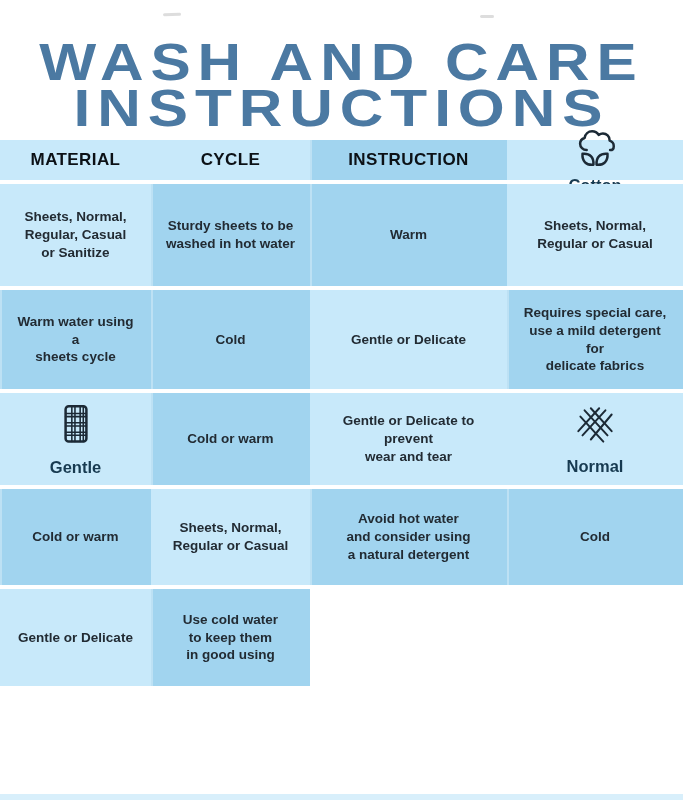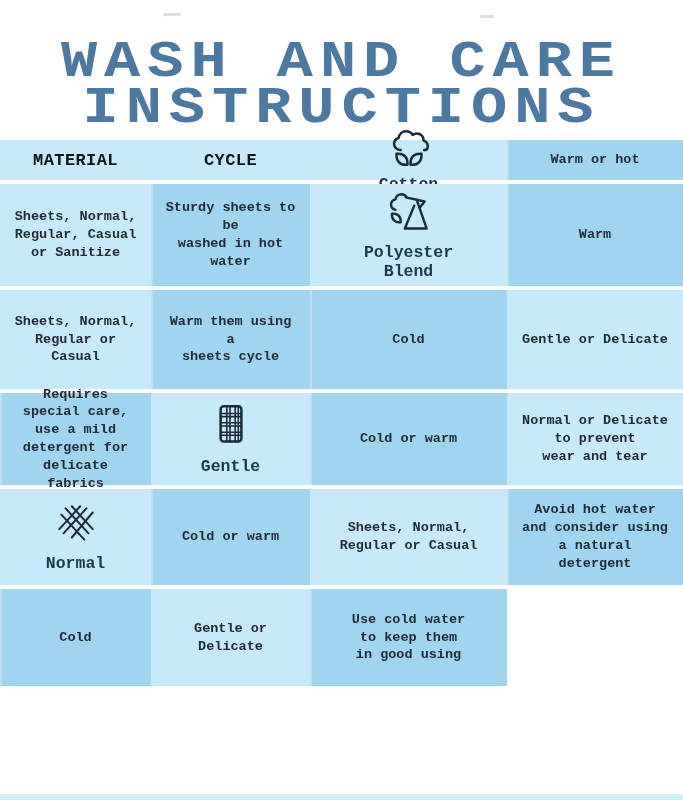--- a/index.html
+++ b/index.html
@@ -1,21 +1,21 @@
 <!DOCTYPE html>
 <html><head>
 <meta charset="utf-8">
 <style>
   html,body{margin:0;padding:0;}
   .page{
     position:relative;
     width:683px;height:800px;
     background:#ffffff;
     overflow:hidden;
-    font-family:Liberation Mono, monospace;
+    font-family:Liberation Sans, sans-serif;
   }
   
   .smudge{position:absolute;background:#cfcfcf;border-radius:2px;opacity:.7;}
   .smudge.s1{left:163px;top:13px;width:18px;height:3px;transform:rotate(-2deg);}
   .smudge.s2{left:480px;top:15px;width:14px;height:3px;transform:rotate(-1deg);}
 
   .title{
     margin-top:40px;
     text-align:center;
     color:var(--title-color,#4b79a2);
@@ -86,74 +86,62 @@
   <div class="smudge s2"></div>
 
   <div class="title">
     <span class="line">WASH AND CARE</span>
     <span class="line">INSTRUCTIONS</span>
   </div>
 
   <div class="grid" id="table-grid">
     <div class="cell c-light head">MATERIAL</div>
     <div class="cell c-light head">CYCLE</div>
+    <div class="cell c-dark  head">INSTRUCTION</div>
 
   <div class="cell c-light material-cell">
     <span class="icon">
           <svg width="50" height="46" viewBox="0 0 48 44">
             <path fill="none" stroke="#1c2a36" stroke-linecap="round" stroke-linejoin="round" stroke-width="2.4" d="M16 24c-3.6 0-6.3-2.8-6.3-6 0-2.6 1.8-4.8 4.3-5.6C14.6 8.7 17.6 6 21.2 6c2.7 0 5 1.4 6.3 3.4C28.6 8.6 30 8 31.6 8c3.6 0 6.4 2.8 6.4 6.3v.6c2.4.7 4 2.9 4 5.3 0 2.2-1.4 3.8-3.5 3.8"></path>
             <path fill="none" stroke="#1c2a36" stroke-linecap="round" stroke-linejoin="round" stroke-width="2.4" d="M22.5 38c-7 .8-11-3.4-10.5-10.4 7-.8 11 3.4 10.5 10.4z"></path>
             <path fill="none" stroke="#1c2a36" stroke-linecap="round" stroke-linejoin="round" stroke-width="2.4" d="M25.5 38c7 .8 11-3.4 10.5-10.4-7-.8-11 3.4-10.5 10.4z"></path>
           </svg>
         </span>
     <span class="material-label">Cotton</span>
   </div>
-  <div class="cell c-dark  body-text">Warm or hot</div>
   <div class="cell c-light body-text">Sheets, Normal,
 Regular, Casual
 or Sanitize</div>
   <div class="cell c-dark  body-text">Sturdy sheets to be
 washed in hot water</div>
 
-  <div class="cell c-light material-cell">
-    <span class="icon">
-          <svg width="52" height="50" viewBox="0 0 50 48">
-            <path fill="none" stroke="#1c2a36" stroke-linecap="round" stroke-linejoin="round" stroke-width="2.3" d="M12 20c-2.8-.6-4.6-3-4.2-5.7.3-2.2 2-3.9 4.2-4.3.3-2.9 2.8-5 5.7-5 2 0 3.8 1 4.8 2.6"></path>
-            <path fill="none" stroke="#1c2a36" stroke-linecap="round" stroke-linejoin="round" stroke-width="2.3" d="M17 32c-5.6.6-8.8-2.7-8.4-8.3 5.6-.6 8.8 2.7 8.4 8.3z"></path>
-            <path fill="none" stroke="#1c2a36" stroke-linecap="round" stroke-linejoin="round" stroke-width="2.3" d="M33 12l9 26H21l9-22"></path>
-            <path fill="none" stroke="#1c2a36" stroke-linecap="round" stroke-linejoin="round" stroke-width="2.3" d="M22 8l18 4-4 5"></path>
-          </svg>
-        </span>
-    <span class="material-label">Polyester
-Blend</span>
-  </div>
   <div class="cell c-dark  body-text">Warm</div>
   <div class="cell c-light body-text">Sheets, Normal,
 Regular or Casual</div>
-  <div class="cell c-dark  body-text">Warm them using a
+  <div class="cell c-dark  body-text">Warm water using a
 sheets cycle</div>
 
   <div class="cell c-dark  body-text">Cold</div>
   <div class="cell c-light body-text">Gentle or Delicate</div>
   <div class="cell c-dark  body-text">Requires special care,
 use a mild detergent for
 delicate fabrics</div>
 
   <div class="cell c-light material-cell">
     <span class="icon">
           <svg width="44" height="52" viewBox="0 0 42 50">
             <rect fill="none" stroke="#1c2a36" stroke-linecap="round" stroke-linejoin="round" stroke-width="2.4" x="11" y="5" width="20" height="34" rx="3"></rect>
             <path fill="none" stroke="#1c2a36" stroke-linecap="round" stroke-linejoin="round" stroke-width="1.5" d="M11 12h20M11 15h20M11 21h20M11 24h20M11 30h20M11 33h20"></path>
             <path fill="none" stroke="#1c2a36" stroke-linecap="round" stroke-linejoin="round" stroke-width="1.5" d="M17 5v34M20 5v34M25 5v34M28 5v34"></path>
           </svg>
         </span>
     <span class="material-label">Gentle</span>
   </div>
   <div class="cell c-dark  body-text">Cold or warm</div>
-  <div class="cell c-light body-text">Normal or Delicate to prevent
+  <div class="cell c-light body-text">Gentle or Delicate to prevent
 wear and tear</div>
 
   <div class="cell c-light material-cell">
     <span class="icon">
           <svg width="50" height="50" viewBox="0 0 48 48">
             <path fill="none" stroke="#1c2a36" stroke-linecap="round" stroke-linejoin="round" stroke-width="1.9" d="M14 8l22 24M20 6l20 22M10 14l22 24"></path>
             <path fill="none" stroke="#1c2a36" stroke-linecap="round" stroke-linejoin="round" stroke-width="1.9" d="M34 8L12 32M40 12L20 36M28 6L8 28"></path>
           </svg>
         </span>
     <span class="material-label">Normal</span>

